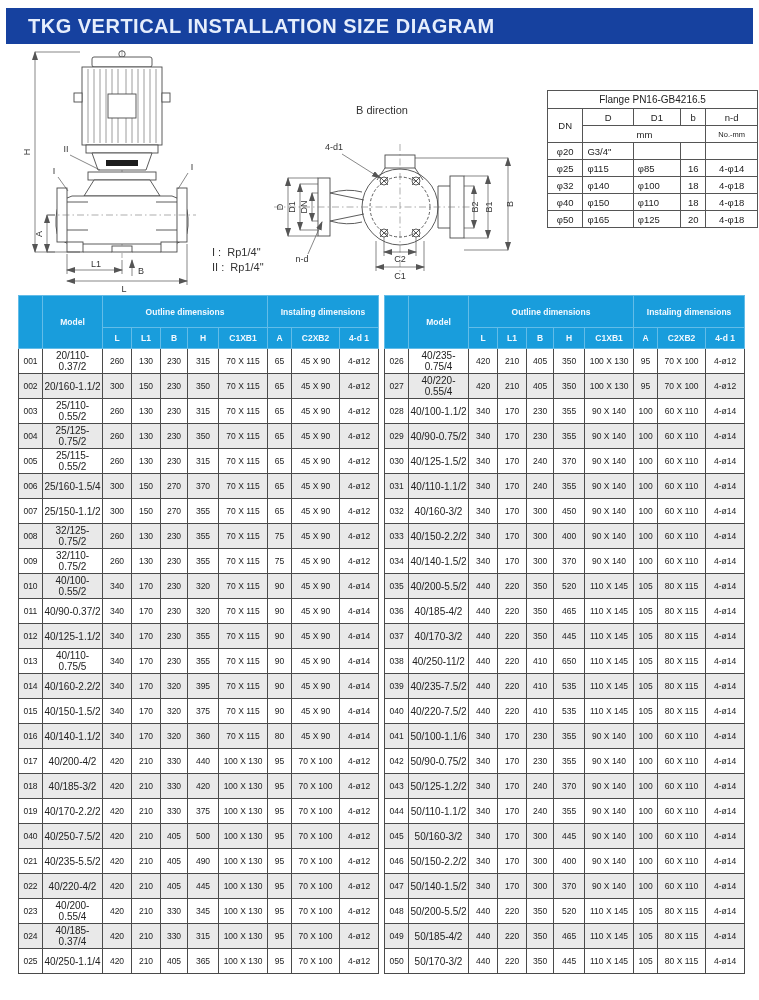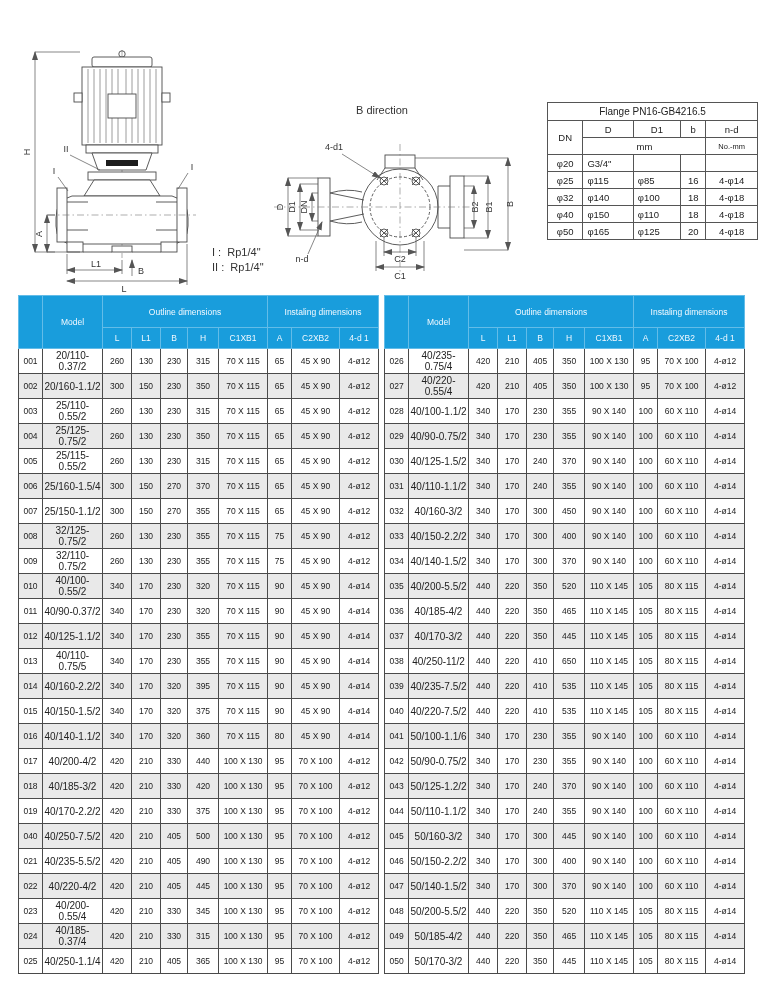--- a/index.html
+++ b/index.html
@@ -26,44 +26,45 @@
   svg text{fill:#333;font-family:"Liberation Sans",sans-serif;font-size:9px;}
   .draw{stroke:#4a4a4a;stroke-width:.9;fill:none;}
   .drawf{stroke:#4a4a4a;stroke-width:.9;fill:#ffffff;}
   .dim{stroke:#555;stroke-width:.7;fill:none;}
   .cl{stroke:#777;stroke-width:.6;fill:none;stroke-dasharray:7 3 1.5 3;}
   .fin{stroke:#4a4a4a;stroke-width:.55;fill:none;}
 
   .notes{position:absolute;left:212px;top:201px;font-size:11px;color:#333;line-height:15px;white-space:pre;}
 
   
-  .flange{position:absolute;left:547px;top:46px;width:211px;border-collapse:collapse;font-size:9.5px;color:#222;margin-top:12px;}
+  .flange{position:absolute;left:547px;top:46px;width:211px;border-collapse:collapse;font-size:9.5px;color:#222;}
   .flange th,.flange td{border:1px solid #555;text-align:center;padding:1px 2px;height:17px;font-weight:normal;}
   .flange .ttl{height:18px;font-size:10px;}
   .flange .small{font-size:7.5px;}
   .flange td:nth-child(2),.flange td:nth-child(3){text-align:left;padding-left:4px;}
 
   
   .tables{position:absolute;left:18px;top:295px;display:flex;gap:5px;}
   table.dims{border-collapse:collapse;table-layout:fixed;width:360px;font-size:8.5px;color:#222;border:1.5px solid #333;}
   table.dims td{border:1px solid #4a4a4a;text-align:center;height:25px;padding:0 1px;background:#fff;}
   table.dims tr.stripe td{background:var(--stripe);}
-  table.dims th{background:var(--thead-bg);color:#f2f9ff;font-weight:normal;border:1px solid #63bce8;}
+  table.dims th{background:var(--thead-bg);color:#f2f9ff;font-weight:bold;border:1px solid #63bce8;}
   table.dims .grp{height:32px;font-size:8.5px;}
   table.dims .sub th{height:21px;font-size:8.5px;}
   table.dims td.model{font-size:10px;}
   col.c-no{width:24px;} col.c-model{width:60px;}
   col.c-l{width:29px;} col.c-l1{width:29px;} col.c-b{width:27px;} col.c-h{width:31px;}
   col.c-c1{width:49px;} col.c-a{width:24px;} col.c-c2{width:48px;} col.c-d1{width:39px;}
 </style>
 </head>
 <body>
 
 <div id="page">
 
+  <div class="titlebar">TKG VERTICAL INSTALLATION SIZE DIAGRAM</div>
 
   <div class="diagrams">
 
     <svg class="pump-svg" width="250" height="246" viewBox="0 0 250 246">
       <defs>
         <marker id="arr1" markerWidth="9" markerHeight="7" refX="8" refY="3" orient="auto" markerUnits="userSpaceOnUse">
           <path d="M0,0 L9,3 L0,6 z" fill="#555"></path>
         </marker>
         <marker id="arr1s" markerWidth="9" markerHeight="7" refX="8" refY="3" orient="auto-start-reverse" markerUnits="userSpaceOnUse">
           <path d="M0,0 L9,3 L0,6 z" fill="#555"></path>

